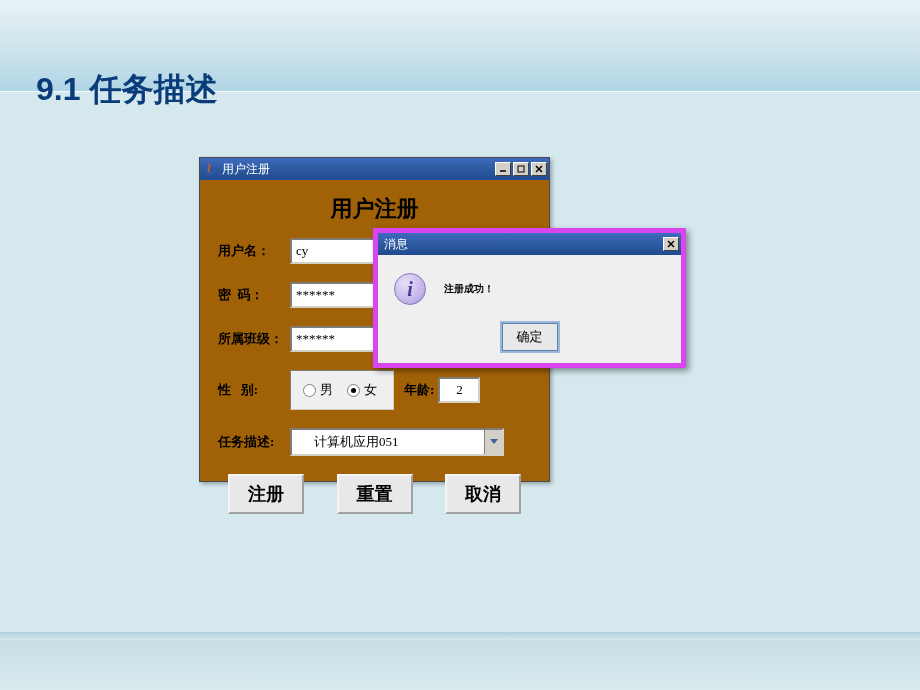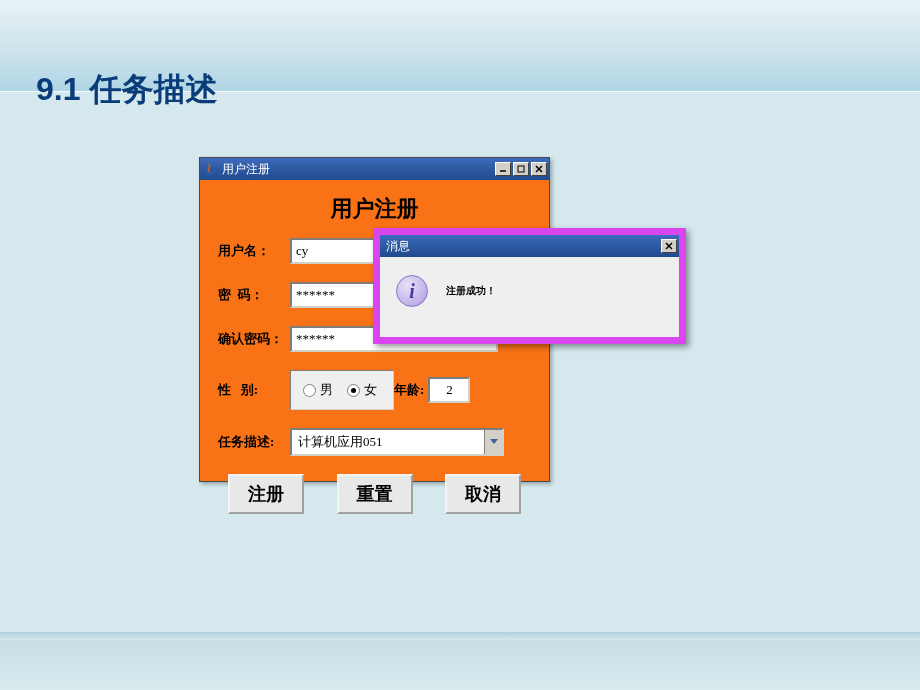--- a/index.html
+++ b/index.html
@@ -47,21 +47,21 @@
       height: 8px;
       background: linear-gradient(180deg, rgba(100,150,180,0.3), transparent);
     }
     
     .window {
       position: absolute;
       top: 157px;
       left: 199px;
       width: 351px;
       height: 325px;
-      background: #f97316;
+      background: #a16207;
       border: 1px solid #4a4a4a;
       box-shadow: 2px 2px 4px rgba(0,0,0,0.3);
     }
     .titlebar {
       display: flex;
       align-items: center;
       height: 22px;
       background: linear-gradient(180deg, #3f6abf 0%, #2d5aa0 50%, #1f4a90 100%);
       color: #fff;
       padding: 0 2px;
@@ -146,21 +146,21 @@
       background: #fff;
       font-family: inherit;
       font-size: 13px;
     }
     .select-box {
       display: flex;
       border: 2px inset #d4d0c8;
       background: #fff;
       width: 214px;
     }
-    .select-text { flex: 1; padding: 3px 6px; font-size: 13px; }
+    .select-text { flex: 1; padding: 3px 22px; font-size: 13px; }
     .select-btn {
       width: 18px;
       background: #d4d0c8;
       border-left: 1px solid #808080;
       display: flex; align-items: center; justify-content: center;
       font-size: 10px;
     }
     .button-row {
       display: flex;
       justify-content: space-between;
@@ -176,21 +176,21 @@
       font-weight: bold;
       cursor: default;
     }
     
     .dialog {
       position: absolute;
       top: 228px;
       left: 373px;
       width: 313px;
       background: #efefef;
-      border: 7px solid #d946ef;
+      border: 5px solid #d946ef;
       box-shadow: 3px 3px 6px rgba(0,0,0,0.4);
     }
     .dialog-body {
       padding: 18px 16px 12px;
       display: flex;
       flex-direction: column;
     }
     .dialog-content {
       display: flex;
       align-items: center;
@@ -261,37 +261,37 @@
       <span class="form-label">用户名：</span>
       <input class="text-input" value="cy" style="">
     </div>
 
     <div class="form-row">
       <span class="form-label">密  码：</span>
       <input class="text-input" value="******" style="">
     </div>
 
     <div class="form-row">
-      <span class="form-label">确认密码：</span>
+      <span class="form-label">所属班级：</span>
       <input class="text-input" value="******" style="">
     </div>
 
     <div class="form-row">
       <span class="form-label">性   别:</span>
       <div class="gender-box">
         <div class="radio-wrap">
           <span class="radio-dot"></span>
           <span>男</span>
         </div>
         <div class="radio-wrap">
           <span class="radio-dot checked"></span>
           <span>女</span>
         </div>
       </div>
-      <span style="font-weight:bold">年龄:</span>
+      <span style="margin-left:10px;font-weight:bold">年龄:</span>
       <input class="age-input" style="margin-left: 4px;" value="20">
     </div>
 
     <div class="form-row">
       <span class="form-label">任务描述:</span>
       <div class="select-box">
         <span class="select-text">计算机应用051</span>
         <span class="select-btn">
           <svg width="8" height="6">
               <polygon points="0,0 8,0 4,5" fill="#4060a0"></polygon>
@@ -318,16 +318,19 @@
             <line x1="7" y1="1" x2="1" y2="7" stroke="#000" stroke-width="1.5"></line>
           </svg>
       </div>
     </div>
   </div>
   <div class="dialog-body">
     <div class="dialog-content">
       <div class="info-icon">i</div>
       <span class="dialog-msg">注册成功！</span>
     </div>
+    <div class="dialog-btn-row">
+      <button class="dialog-btn">确定</button>
+    </div>
   </div>
 </div>
 
 <div class="footer-band"></div>
 
 </body></html>

